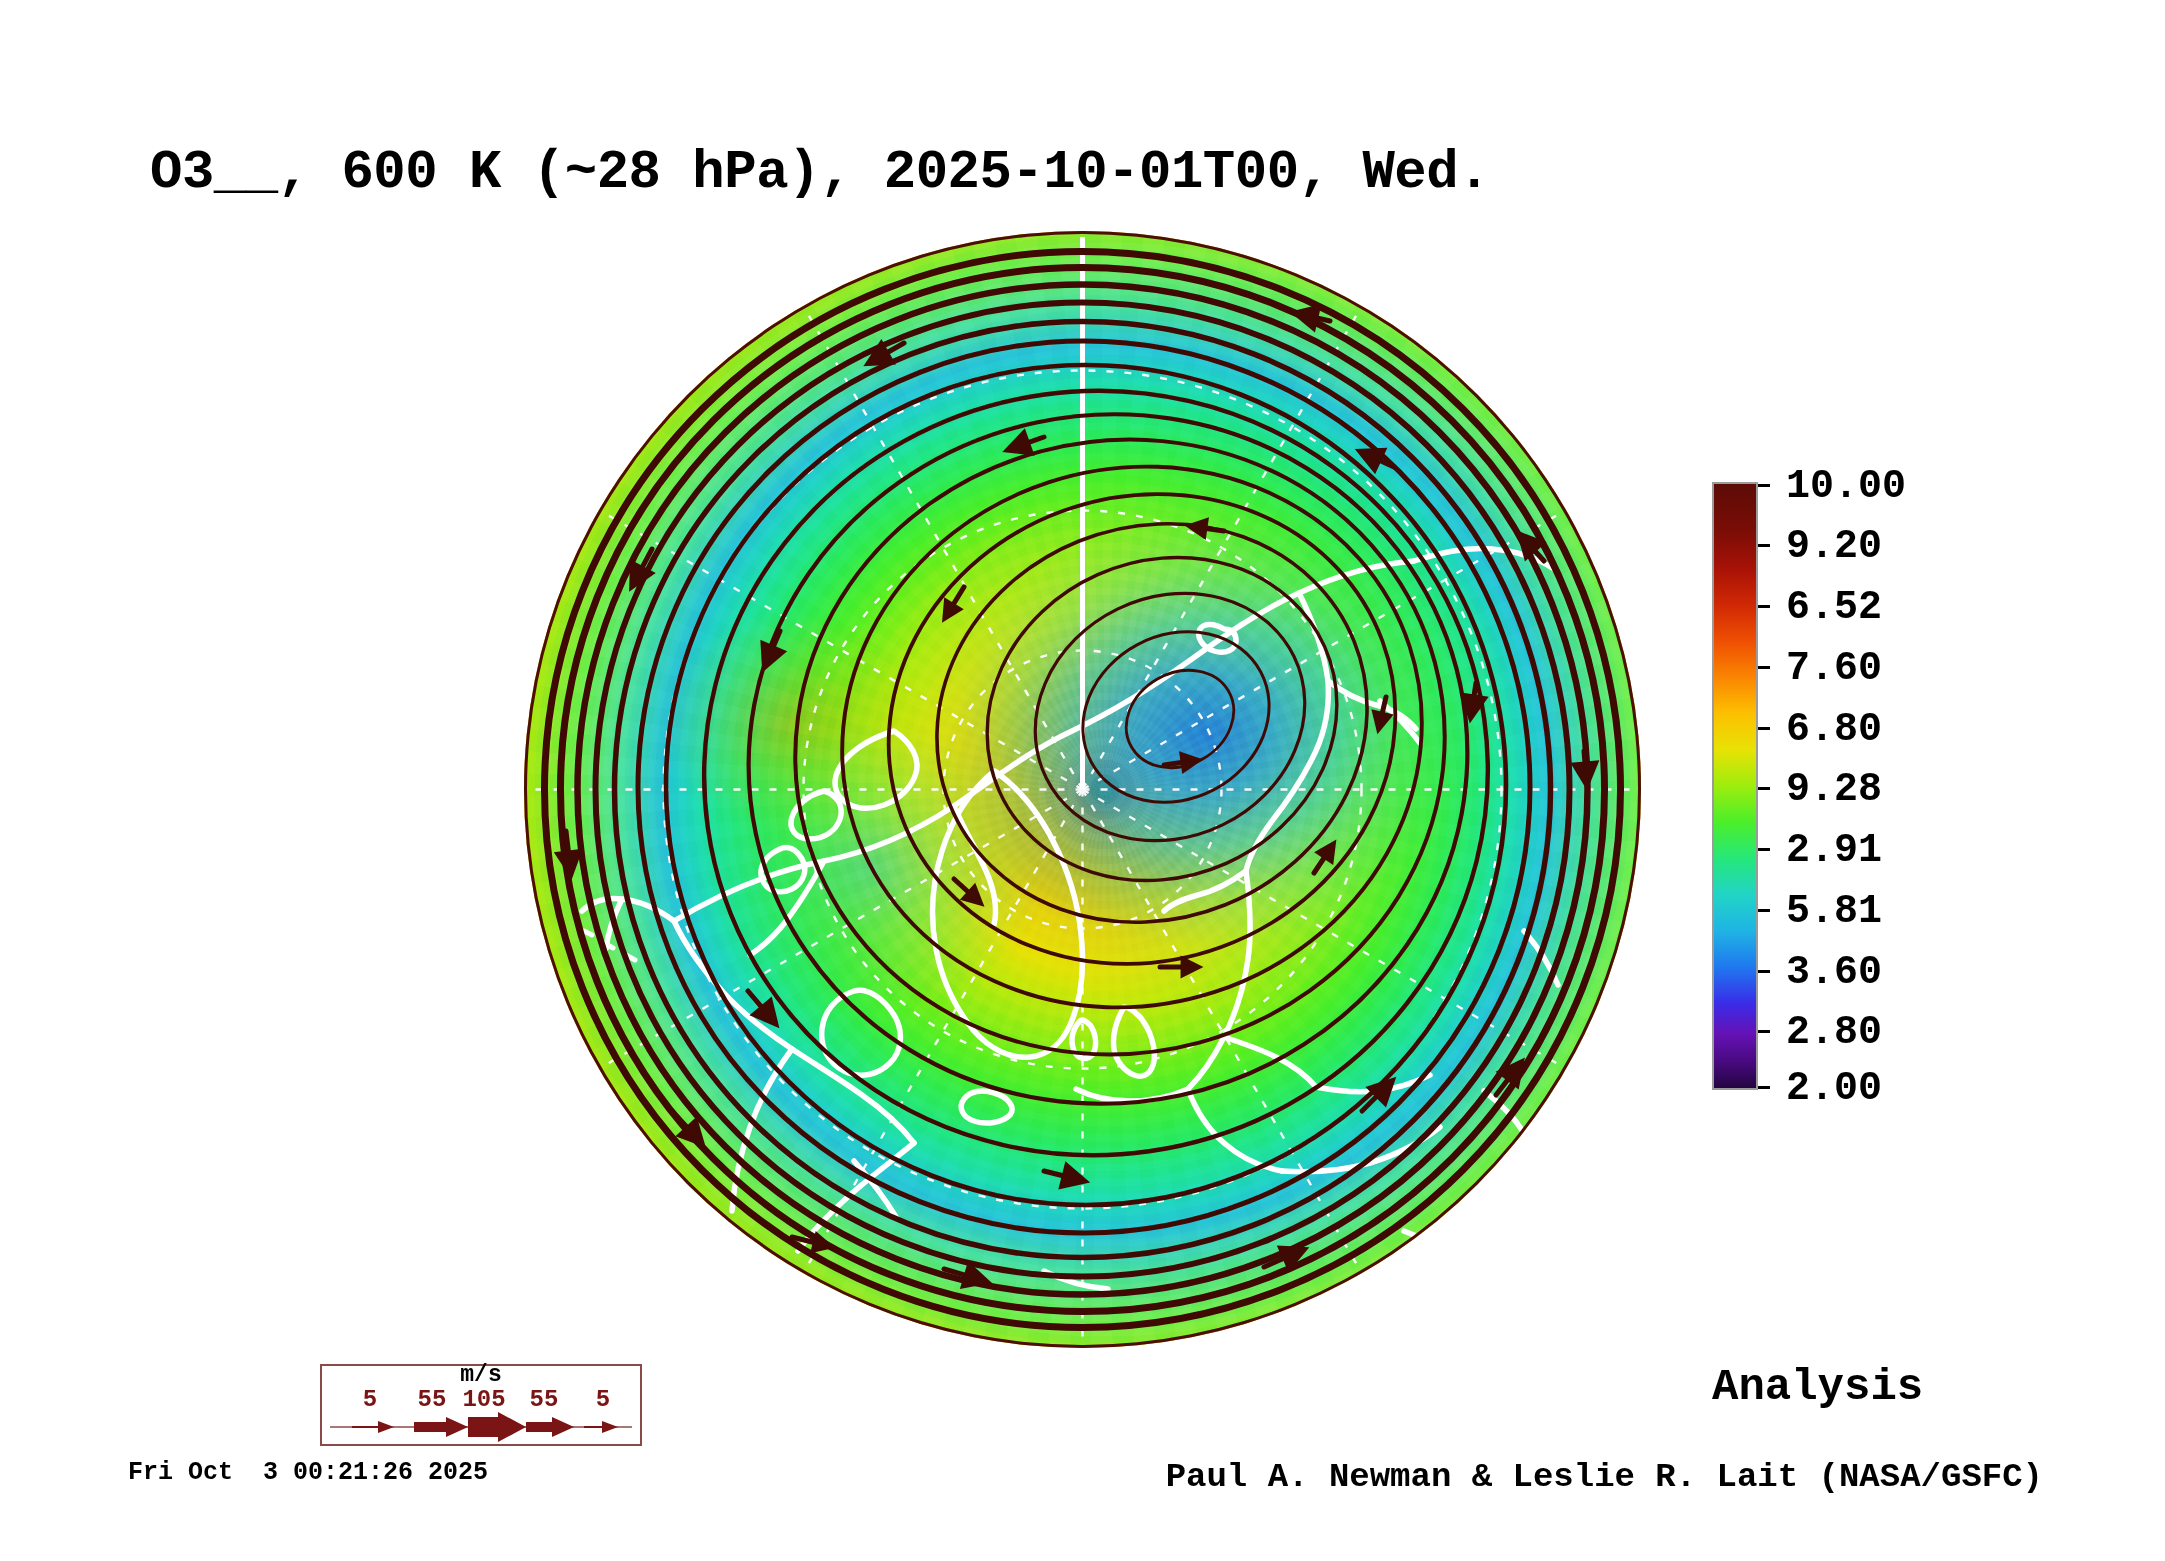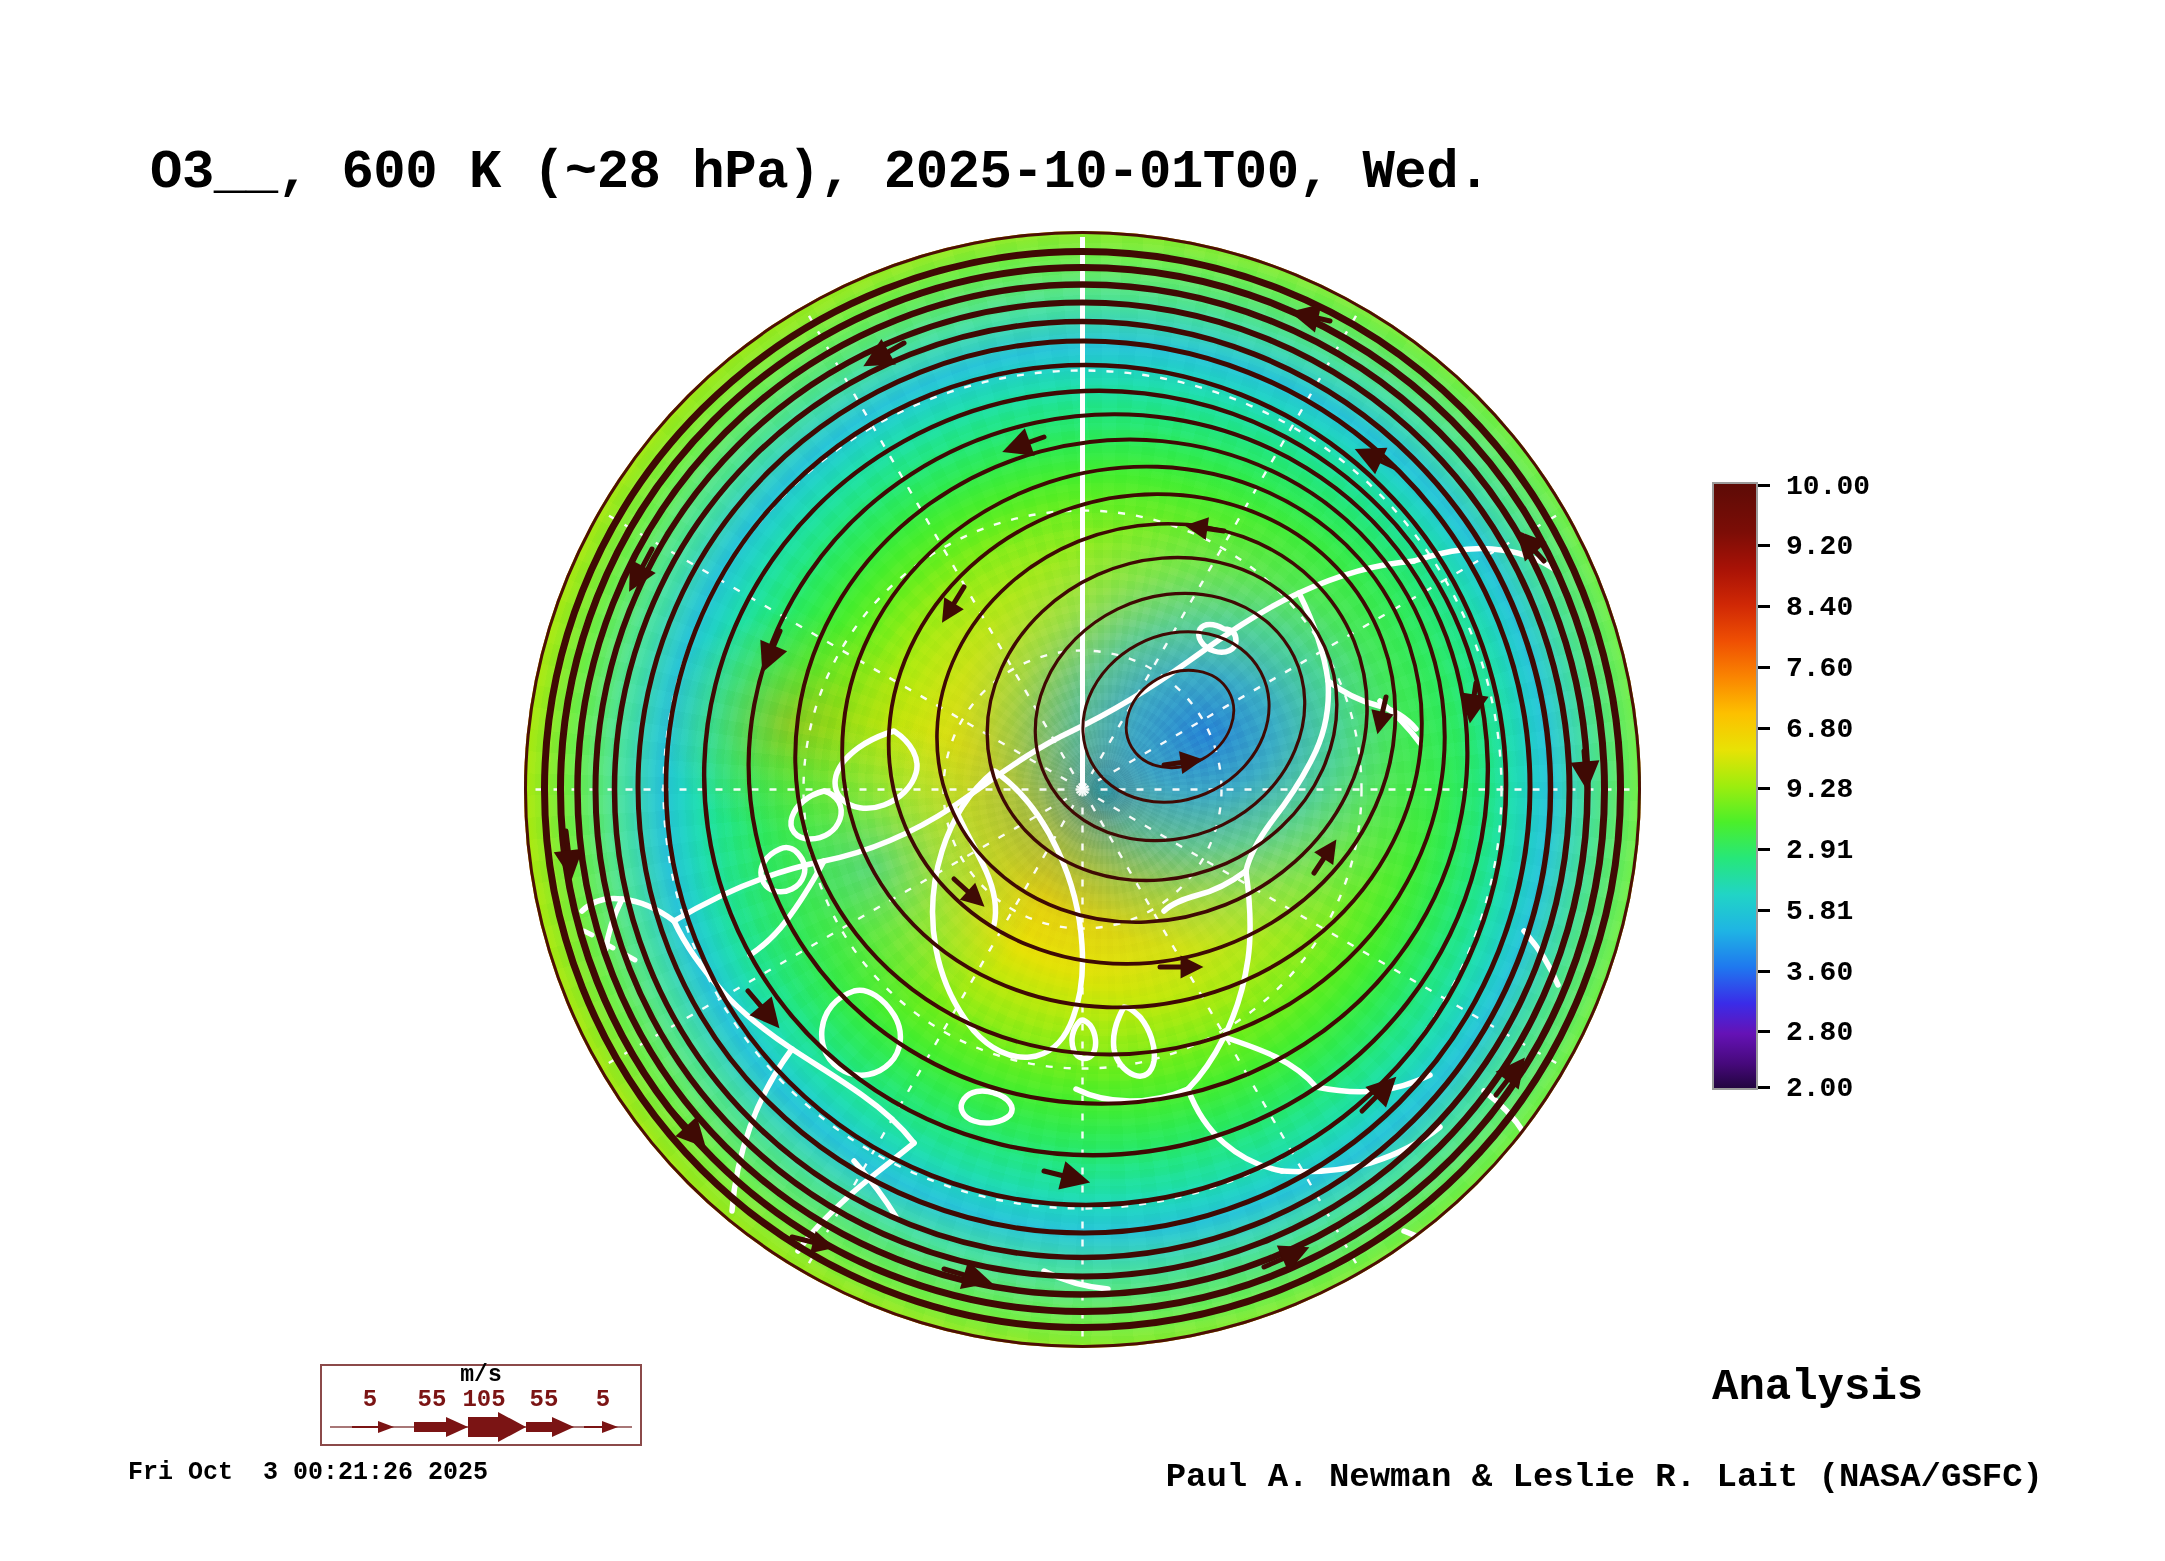--- a/index.html
+++ b/index.html
@@ -191,21 +191,21 @@
   .cb-tick {
     position: absolute;
     left: 46px;
     width: 12px;
     height: 3px;
     background: #000000;
   }
   .cb-label {
     position: absolute;
     left: 74px;
-    font-size: 28px;
+    font-size: 40px;
     font-weight: bold;
     color: #000000;
     transform: translateY(-50%);
     white-space: nowrap;
   }
 
   
   #wind-legend {
     position: absolute;
     left: 320px;
@@ -466,21 +466,21 @@
     <div class="cb-tick" style="top:245px"></div>
     <div class="cb-tick" style="top:305px"></div>
     <div class="cb-tick" style="top:366px"></div>
     <div class="cb-tick" style="top:427px"></div>
     <div class="cb-tick" style="top:488px"></div>
     <div class="cb-tick" style="top:548px"></div>
     <div class="cb-tick" style="top:604px"></div>
 
     <div class="cb-label" style="top:4px">10.00</div>
     <div class="cb-label" style="top:64px">9.20</div>
-    <div class="cb-label" style="top:125px">8.40</div>
+    <div class="cb-label" style="top:125px">6.52</div>
     <div class="cb-label" style="top:186px">7.60</div>
     <div class="cb-label" style="top:247px">6.80</div>
     <div class="cb-label" style="top:307px">9.28</div>
     <div class="cb-label" style="top:368px">2.91</div>
     <div class="cb-label" style="top:429px">5.81</div>
     <div class="cb-label" style="top:490px">3.60</div>
     <div class="cb-label" style="top:550px">2.80</div>
     <div class="cb-label" style="top:606px">2.00</div>
   </div>
 

